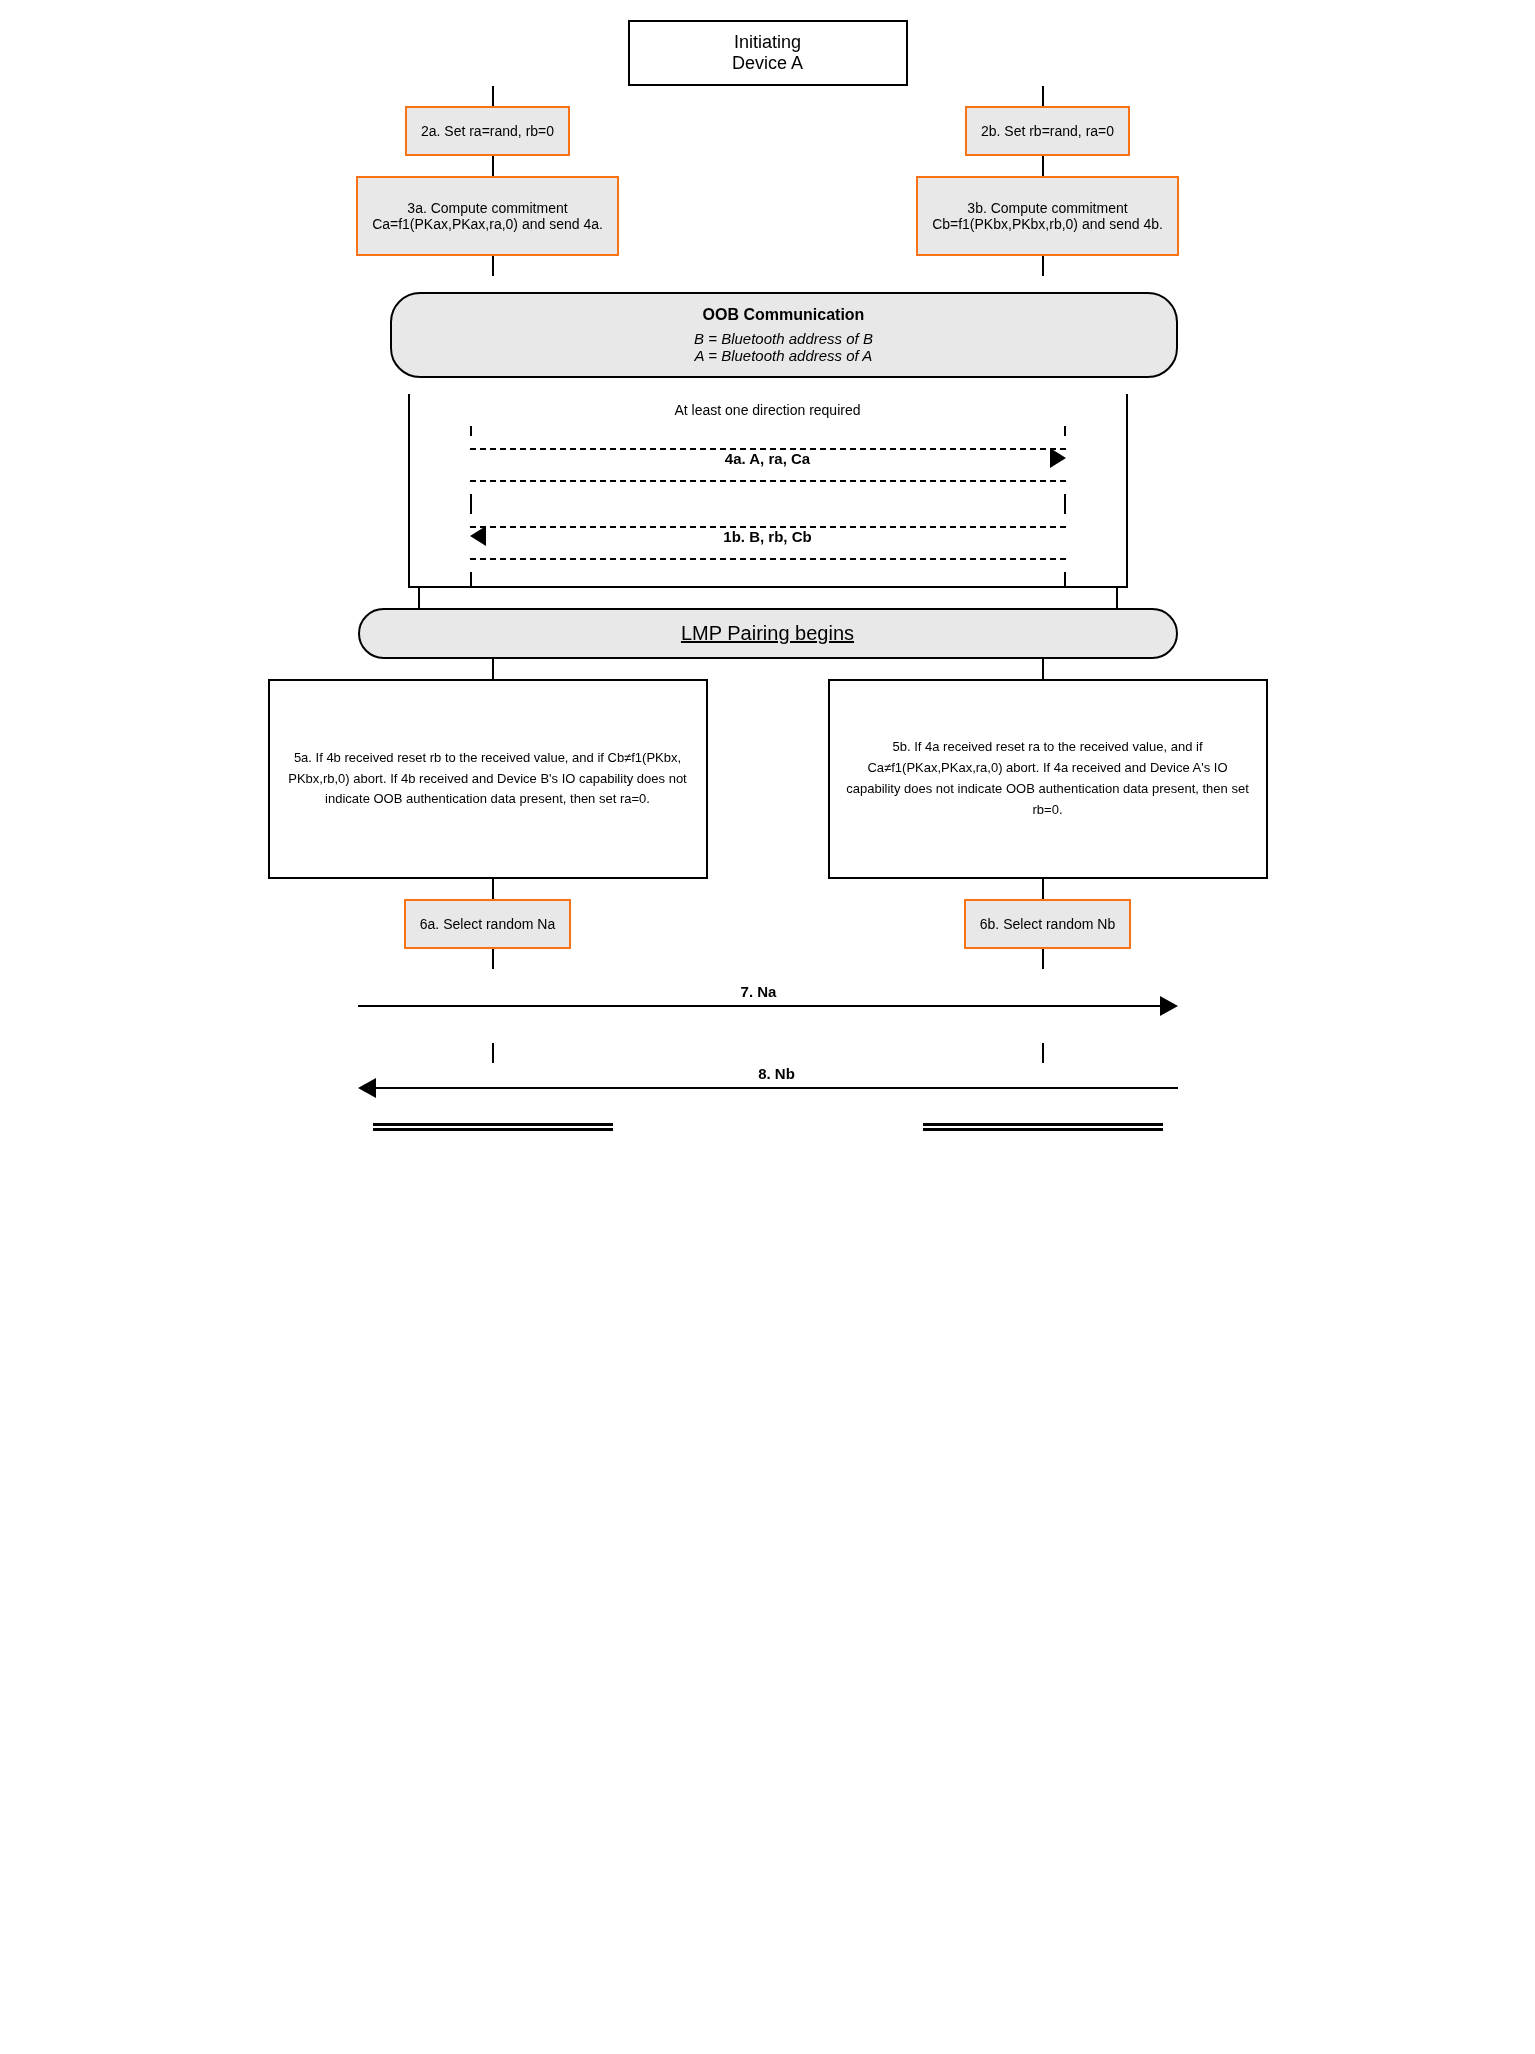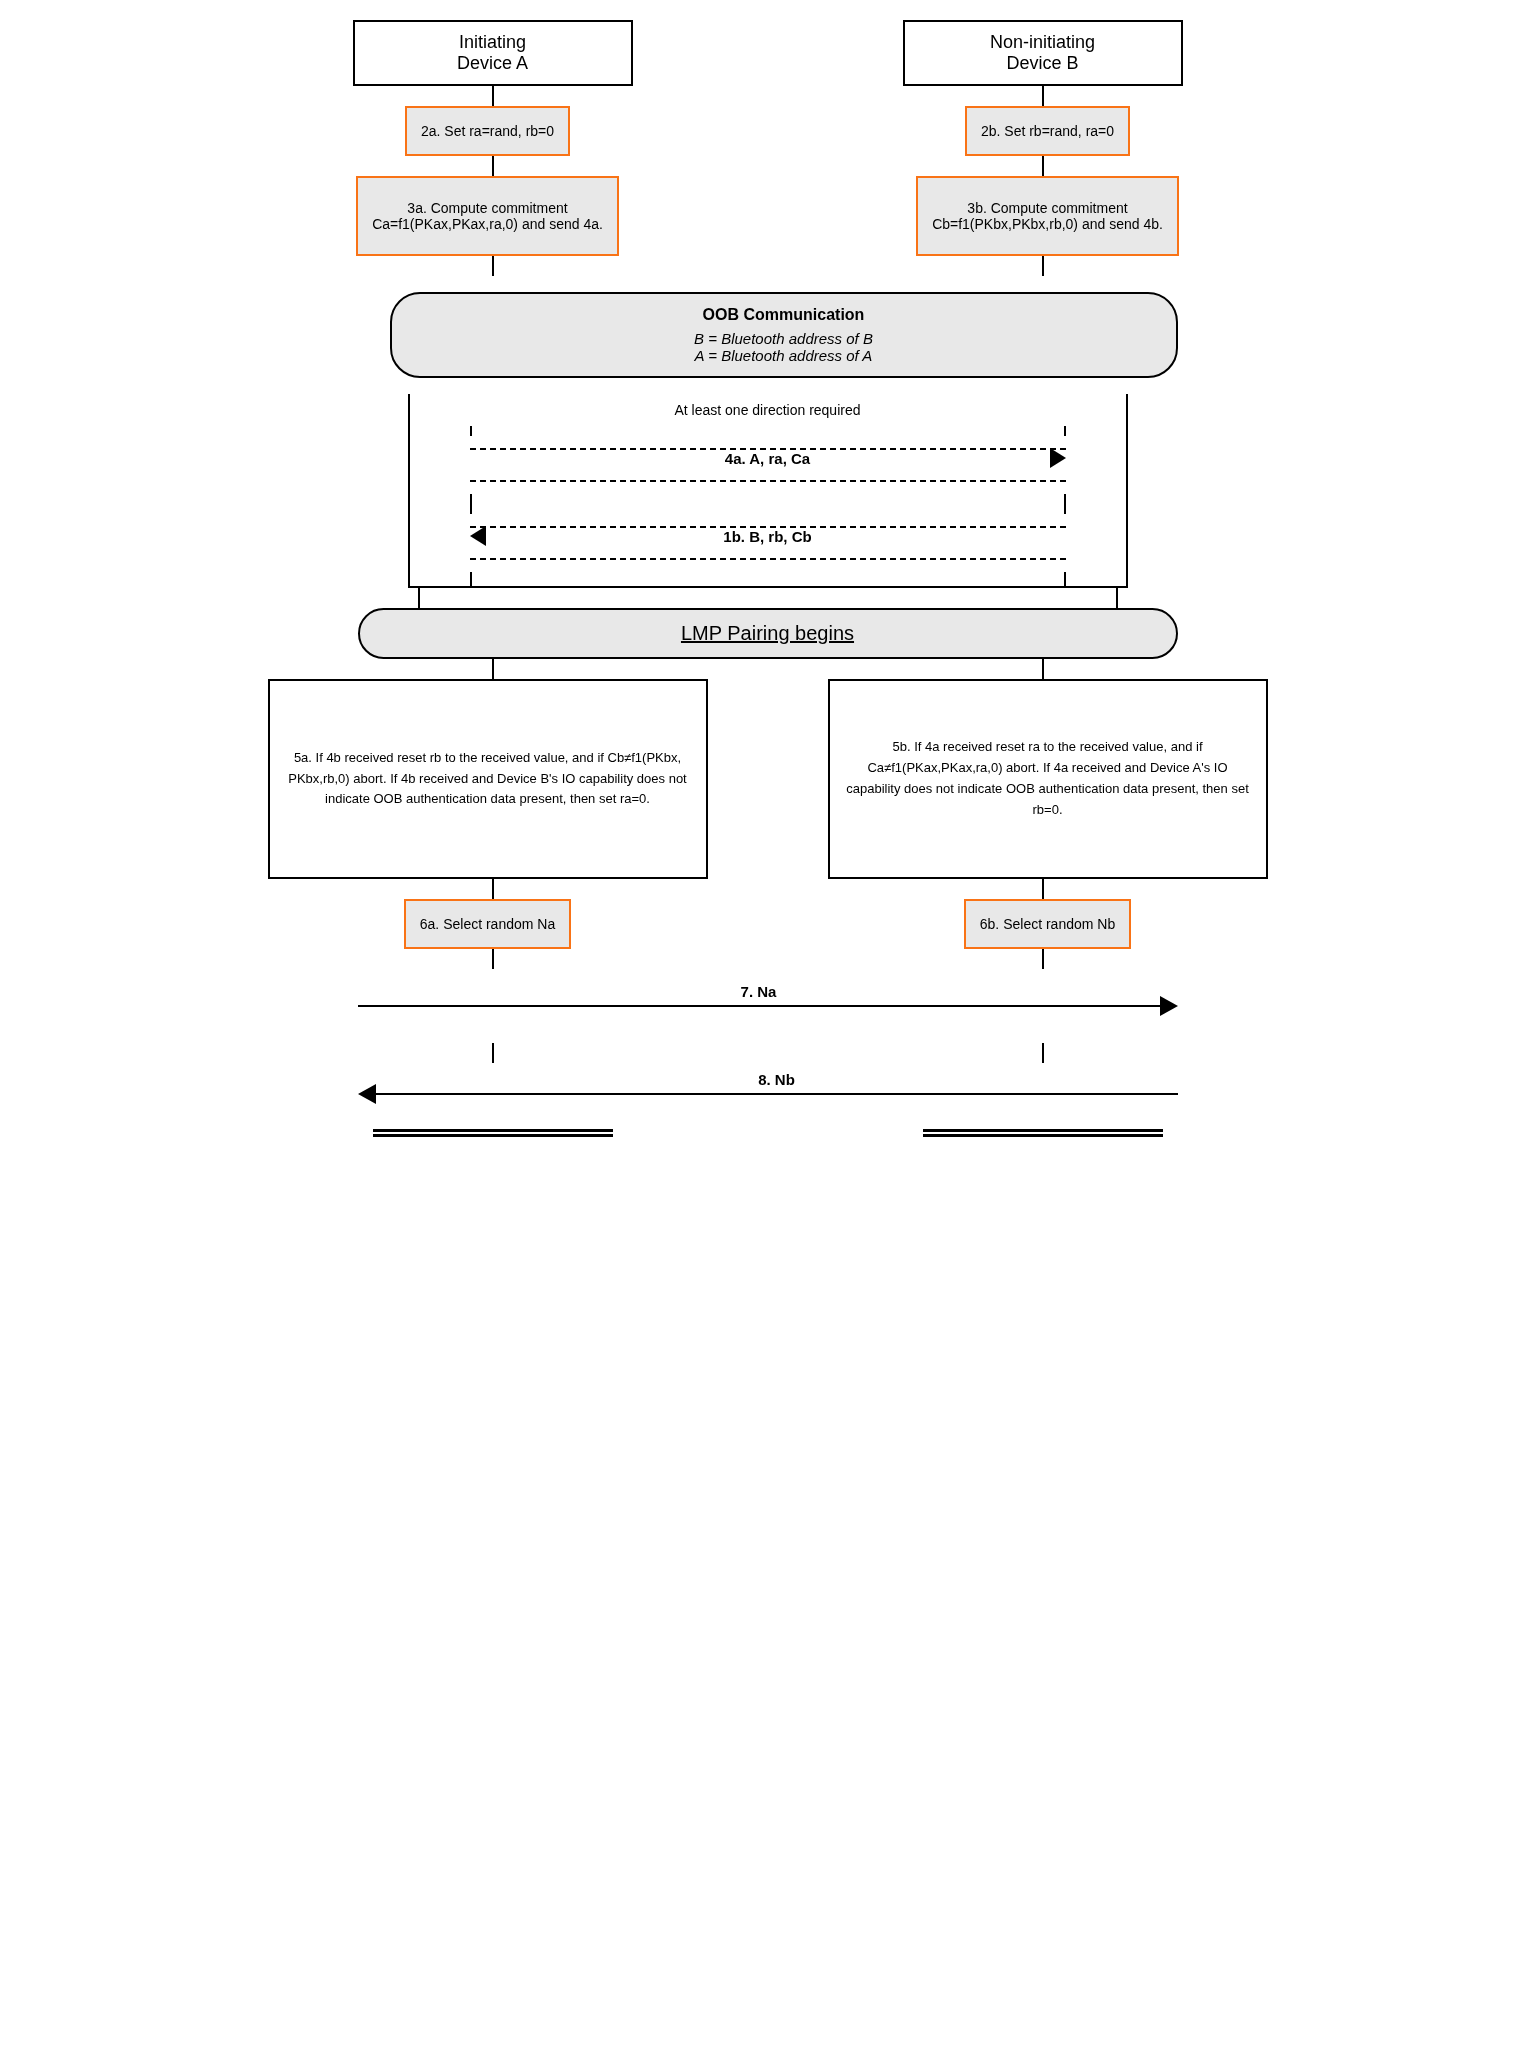--- a/index.html
+++ b/index.html
@@ -102,24 +102,20 @@
 </head>
 <body>
 
 <div class="diagram-container">
 
   <div class="top-labels">
     <div class="device-box">
       <span>Initiating</span><br>
       <span>Device A</span>
     </div>
-    <div class="device-box">
-      <span>Non-initiating</span><br>
-      <span>Device B</span>
-    </div>
   </div>
 
   <div class="two-vlines" style="width:100%; justify-content:space-around; display:flex;">
     <div class="vline-item" style="height:20px;"></div>
     <div class="vline-item" style="height:20px;"></div>
   </div>
 
   <div class="two-col">
     <div class="step-box">
       <span>2a.  Set ra=rand, rb=0</span>
@@ -241,21 +237,21 @@
       <span style="position:absolute; top:-22px; width:100%; text-align:center; font-size:15px; font-weight:bold; display:block;">7.  Na</span>
     </div>
     <div style="width:0;height:0;border-top:10px solid transparent;border-bottom:10px solid transparent;border-left:18px solid #000;"></div>
   </div>
 
   <div style="display:flex; width:100%; justify-content:space-around;">
     <div style="width:2px; height:20px; background:#000;"></div>
     <div style="width:2px; height:20px; background:#000;"></div>
   </div>
 
-  <div style="width:820px; margin:6px auto; position:relative; height:50px; display:flex; align-items:center;">
+  <div style="width:820px; margin:0 auto; position:relative; height:50px; display:flex; align-items:center;">
     <div style="width:0;height:0;border-top:10px solid transparent;border-bottom:10px solid transparent;border-right:18px solid #000;"></div>
     <div style="flex:1; height:2px; background:#000; position:relative;">
       <span style="position:absolute; top:-22px; width:100%; text-align:center; font-size:15px; font-weight:bold; display:block;">8.  Nb</span>
     </div>
   </div>
 
   <div style="display:flex; width:100%; justify-content:space-around; margin-top:10px; margin-bottom:20px;">
     <div style="width:240px; border-bottom:3px solid #000; border-top:3px solid #000; height:8px;"></div>
     <div style="width:240px; border-bottom:3px solid #000; border-top:3px solid #000; height:8px;"></div>
   </div>

